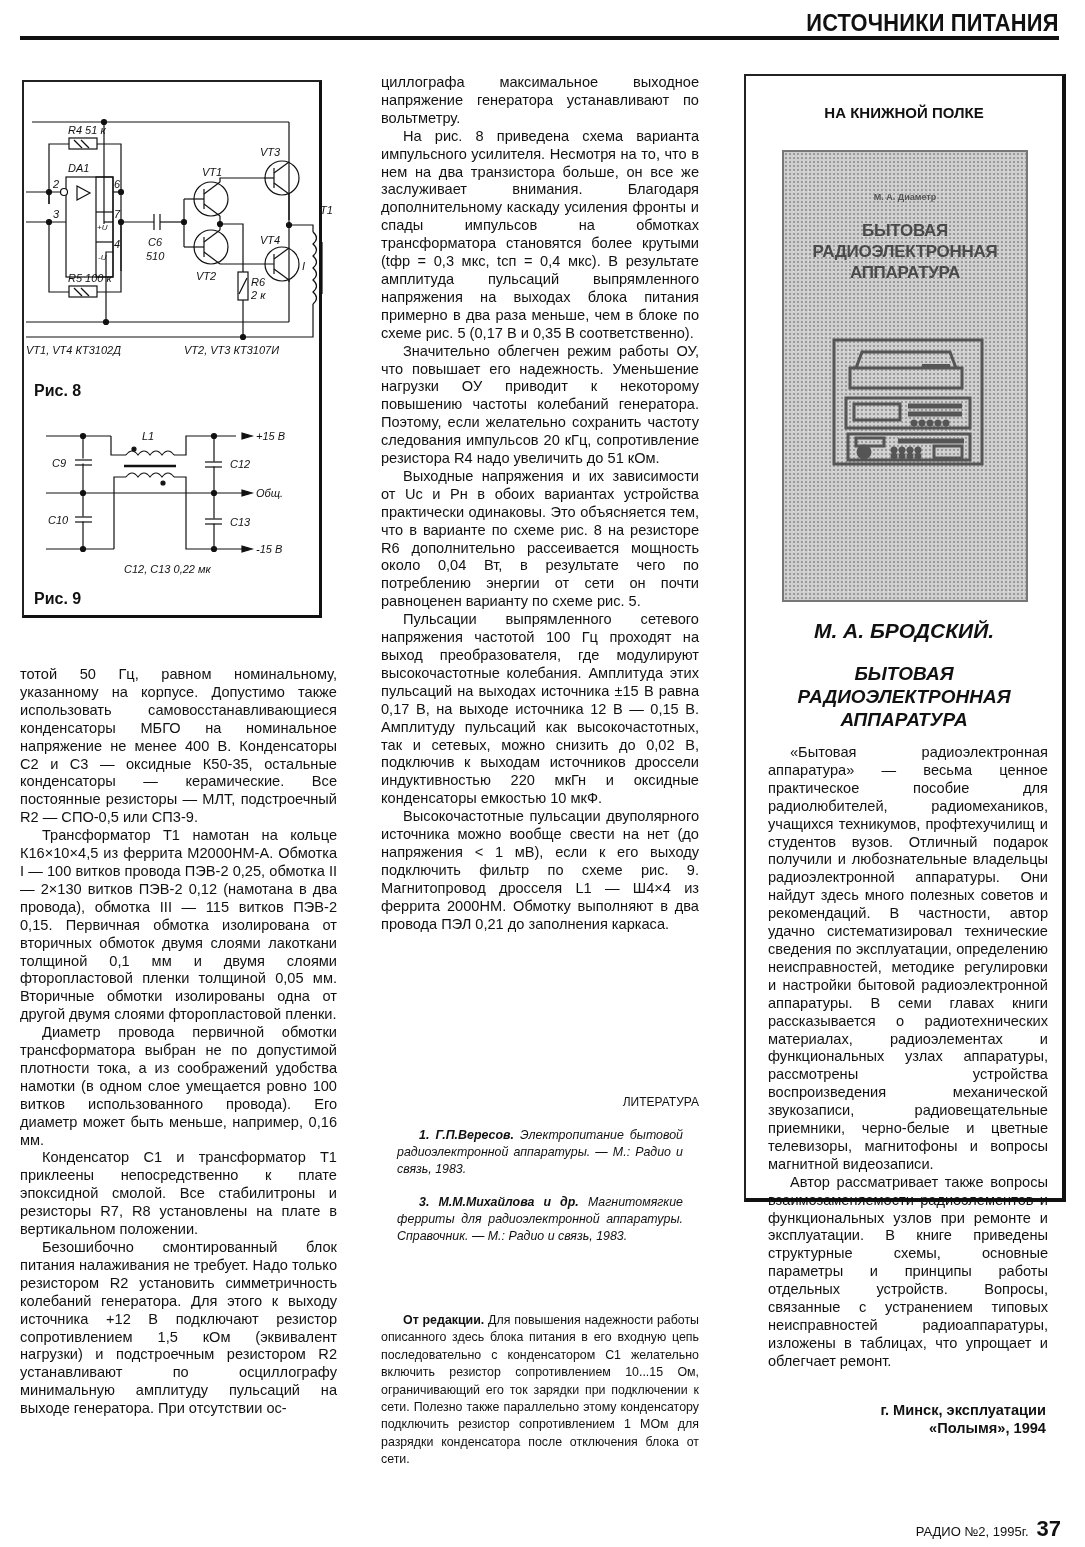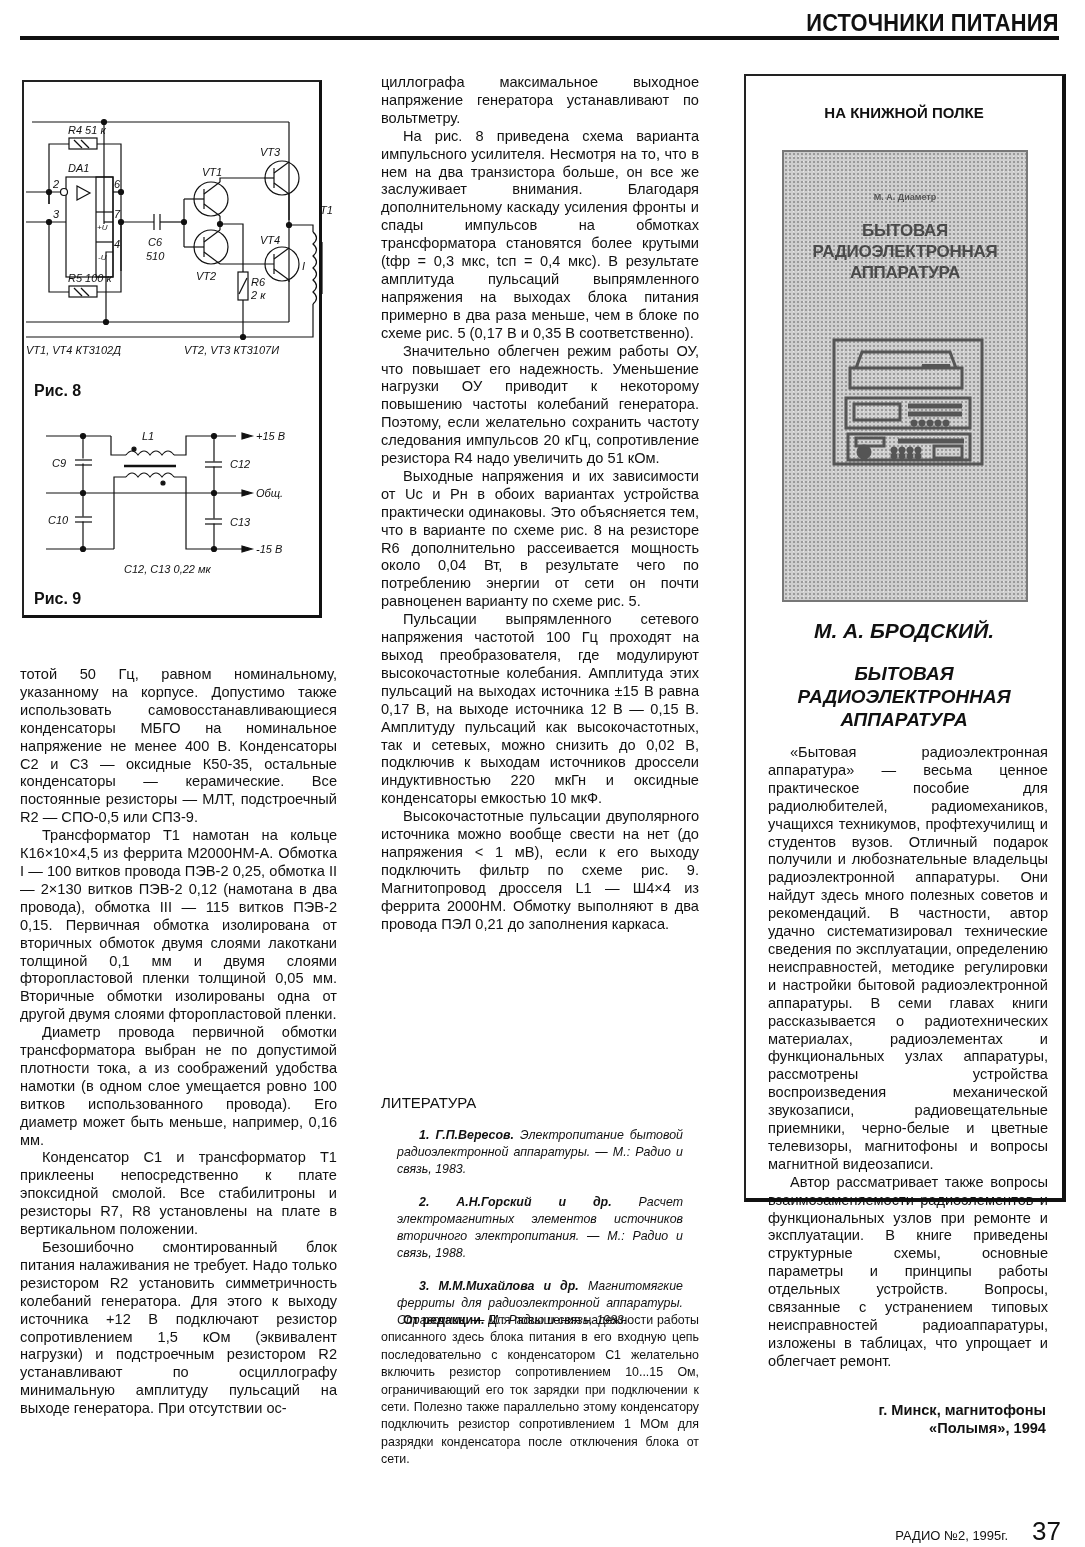--- a/index.html
+++ b/index.html
@@ -7,39 +7,39 @@
   .header-title { position:absolute; right:26px; top:10px; font-size:23px; font-weight:bold; letter-spacing:0.2px; transform:scaleX(0.95); transform-origin:right; }
   .header-rule { position:absolute; left:20px; right:26px; top:36px; height:4px; background:#111; }
   .figbox { position:absolute; left:22px; top:80px; width:300px; height:538px; border:2px solid #222; border-right:3px solid #111; border-bottom:3px solid #111; box-sizing:border-box; }
   .figcap { position:absolute; font-weight:bold; font-size:16px; }
   .col { position:absolute; font-size:14.6px; line-height:17.9px; text-align:justify; }
   .col p { margin:0; text-indent:22px; }
   .col p.noind { text-indent:0; }
   .col1 { left:20px; top:666px; width:317px; }
   .col2 { left:381px; top:74px; width:318px; }
   .lit { position:absolute; left:381px; top:1094px; width:318px; font-size:12.4px; line-height:17px; text-align:justify; }
-  .lit h4 { margin:0 0 16px 0; text-align:left; font-size:15px; font-weight:normal; }
+  .lit h4 { margin:0 0 16px 0; text-align:right; font-size:12px; font-weight:normal; }
   .lit p { margin:16px; text-indent:22px;font-style:italic; }
   .editorial { position:absolute; left:381px; top:1312px; width:318px; font-size:12.4px; line-height:17.4px; text-align:justify; }
   .editorial p { margin:0; text-indent:22px; }
   .bookbox { position:absolute; left:744px; top:74px; width:322px; height:1128px; border:2px solid #222; border-right:4px solid #111; border-bottom:4px solid #111; box-sizing:border-box; }
   .shelf-title { position:absolute; left:0; right:0; top:28px; text-align:center; font-weight:bold; font-size:15px; }
   .cover { position:absolute; left:36px; top:74px; width:246px; height:452px; background:#cfcfcf; border:2px solid #777; box-sizing:border-box;
            background-image: radial-gradient(#9a9a9a 0.8px, transparent 1px), radial-gradient(#e8e8e8 0.8px, transparent 1px);
            background-size:4px 4px, 5px 5px; background-position:0 0, 2px 2px; }
   .cover-author { position:absolute; left:0; right:0; top:40px; text-align:center; font-size:9px; font-weight:bold; color:#555; }
   .cover-title { position:absolute; left:0; right:0; top:68px; text-align:center; font-size:17px; line-height:21px; font-weight:bold; color:#4a4a4a; letter-spacing:-0.3px; }
   .cover-art { position:absolute; left:48px; top:186px; }
   .book-author { position:absolute; left:0; right:0; top:543px; text-align:center; font-style:italic; font-weight:bold; font-size:21px; }
   .book-title { position:absolute; left:0; right:0; top:586px; text-align:center; font-style:italic; font-weight:bold; font-size:19px; line-height:23px; }
   .review { position:absolute; left:22px; width:280px; top:668px; font-size:14.6px; line-height:17.9px; text-align:justify; }
   .review p { margin:0; text-indent:22px; }
   .publisher { position:absolute; right:16px; top:1325px; text-align:right; font-weight:bold; font-size:14.6px; line-height:18px; }
   .footer { position:absolute; right:24px; top:1516px; font-size:13px; }
-  .footer .pg { font-size:26px; font-weight:normal; margin-left:24px; }
+  .footer .pg { font-size:22px; font-weight:bold; margin-left:8px; }
   svg text { font-family:"Liberation Sans", sans-serif; font-style:italic; }
 </style>
 </head>
 <body>
 
 <div class="header-title">ИСТОЧНИКИ ПИТАНИЯ</div>
 <div class="header-rule"></div>
 
 <div class="figbox">
   <svg width="326" height="300" style="position:absolute;left:0;top:0" stroke="#111" fill="none" stroke-width="1.2">
@@ -227,21 +227,20 @@
   <p>На рис. 8 приведена схема варианта импульсного усилителя. Несмотря на то, что в нем на два транзистора больше, он все же заслуживает внимания. Благодаря дополнительному каскаду усиления фронты и спады импульсов на обмотках трансформатора становятся более крутыми (tфр = 0,3 мкс, tсп = 0,4 мкс). В результате амплитуда пульсаций выпрямленного напряжения на выходах блока питания примерно в два раза меньше, чем в блоке по схеме рис. 5 (0,17 В и 0,35 В соответственно).</p>
   <p>Значительно облегчен режим работы ОУ, что повышает его надежность. Уменьшение нагрузки ОУ приводит к некоторому повышению частоты колебаний генератора. Поэтому, если желательно сохранить частоту следования импульсов 20 кГц, сопротивление резистора R4 надо увеличить до 51 кОм.</p>
   <p>Выходные напряжения и их зависимости от Uс и Pн в обоих вариантах устройства практически одинаковы. Это объясняется тем, что в варианте по схеме рис. 8 на резисторе R6 дополнительно рассеивается мощность около 0,04 Вт, в результате чего по потреблению энергии от сети он почти равноценен варианту по схеме рис. 5.</p>
   <p>Пульсации выпрямленного сетевого напряжения частотой 100 Гц проходят на выход преобразователя, где модулируют высокочастотные колебания. Амплитуда этих пульсаций на выходах источника ±15 В равна 0,17 В, на выходе источника 12 В — 0,15 В. Амплитуду пульсаций как высокочастотных, так и сетевых, можно снизить до 0,02 В, подключив к выходам источников дроссели индуктивностью 220 мкГн и оксидные конденсаторы емкостью 10 мкФ.</p>
   <p>Высокочастотные пульсации двуполярного источника можно вообще свести на нет (до напряжения &lt; 1 мВ), если к его выходу подключить фильтр по схеме рис. 9. Магнитопровод дросселя L1 — Ш4×4 из феррита 2000НМ. Обмотку выполняют в два провода ПЭЛ 0,21 до заполнения каркаса.</p>
 </div>
 
 <div class="lit">
   <h4>ЛИТЕРАТУРА</h4>
   <p><b>1. Г.П.Вересов.</b><span> Электропитание бытовой радиоэлектронной аппаратуры. — М.: Радио и связь, 1983.</span></p>
-  <p><b>2. А.Н.Горский и др.</b><span> Расчет электромагнитных элементов источников вторичного электропитания. — М.: Радио и связь, 1988.</span></p>
   <p><b>3. М.М.Михайлова и др.</b><span> Магнитомягкие ферриты для радиоэлектронной аппаратуры. Справочник. — М.: Радио и связь, 1983.</span></p>
 </div>
 
 <div class="editorial">
   <p><b>От редакции.</b><span> Для повышения надежности работы описанного здесь блока питания в его входную цепь последовательно с конденсатором C1 желательно включить резистор сопротивлением 10...15 Ом, ограничивающий его ток зарядки при подключении к сети. Полезно также параллельно этому конденсатору подключить резистор сопротивлением 1 МОм для разрядки конденсатора после отключения блока от сети.</span></p>
 </div>
 
 <div class="bookbox">
   <div class="shelf-title">НА КНИЖНОЙ ПОЛКЕ</div>
   <div class="cover">
@@ -284,20 +283,20 @@
   <div class="book-title">
     <div>БЫТОВАЯ</div>
     <div>РАДИОЭЛЕКТРОННАЯ</div>
     <div>АППАРАТУРА</div>
   </div>
   <div class="review">
     <p>«Бытовая радиоэлектронная аппаратура» — весьма ценное практическое пособие для радиолюбителей, радиомехаников, учащихся техникумов, профтехучилищ и студентов вузов. Отличный подарок получили и любознательные владельцы радиоэлектронной аппаратуры. Они найдут здесь много полезных советов и рекомендаций. В частности, автор удачно систематизировал технические сведения по эксплуатации, определению неисправностей, методике регулировки и настройки бытовой радиоэлектронной аппаратуры. В семи главах книги рассказывается о радиотехнических материалах, радиоэлементах и функциональных узлах аппаратуры, рассмотрены устройства воспроизведения механической звукозаписи, радиовещательные приемники, черно-белые и цветные телевизоры, магнитофоны и вопросы магнитной видеозаписи.</p>
     <p>Автор рассматривает также вопросы взаимозаменяемости радиоэлементов и функциональных узлов при ремонте и эксплуатации. В книге приведены структурные схемы, основные параметры и принципы работы отдельных устройств. Вопросы, связанные с устранением типовых неисправностей радиоаппаратуры, изложены в таблицах, что упрощает и облегчает ремонт.</p>
   </div>
   <div class="publisher">
-    <div>г. Минск, магнитофоны</div>
+    <div>г. Минск, эксплуатации</div>
     <div>«Полымя», 1994</div>
   </div>
 </div>
 
 <div class="footer">
   <span>РАДИО №2, 1995г.</span><span class="pg">37</span>
 </div>
 
 </body></html>

